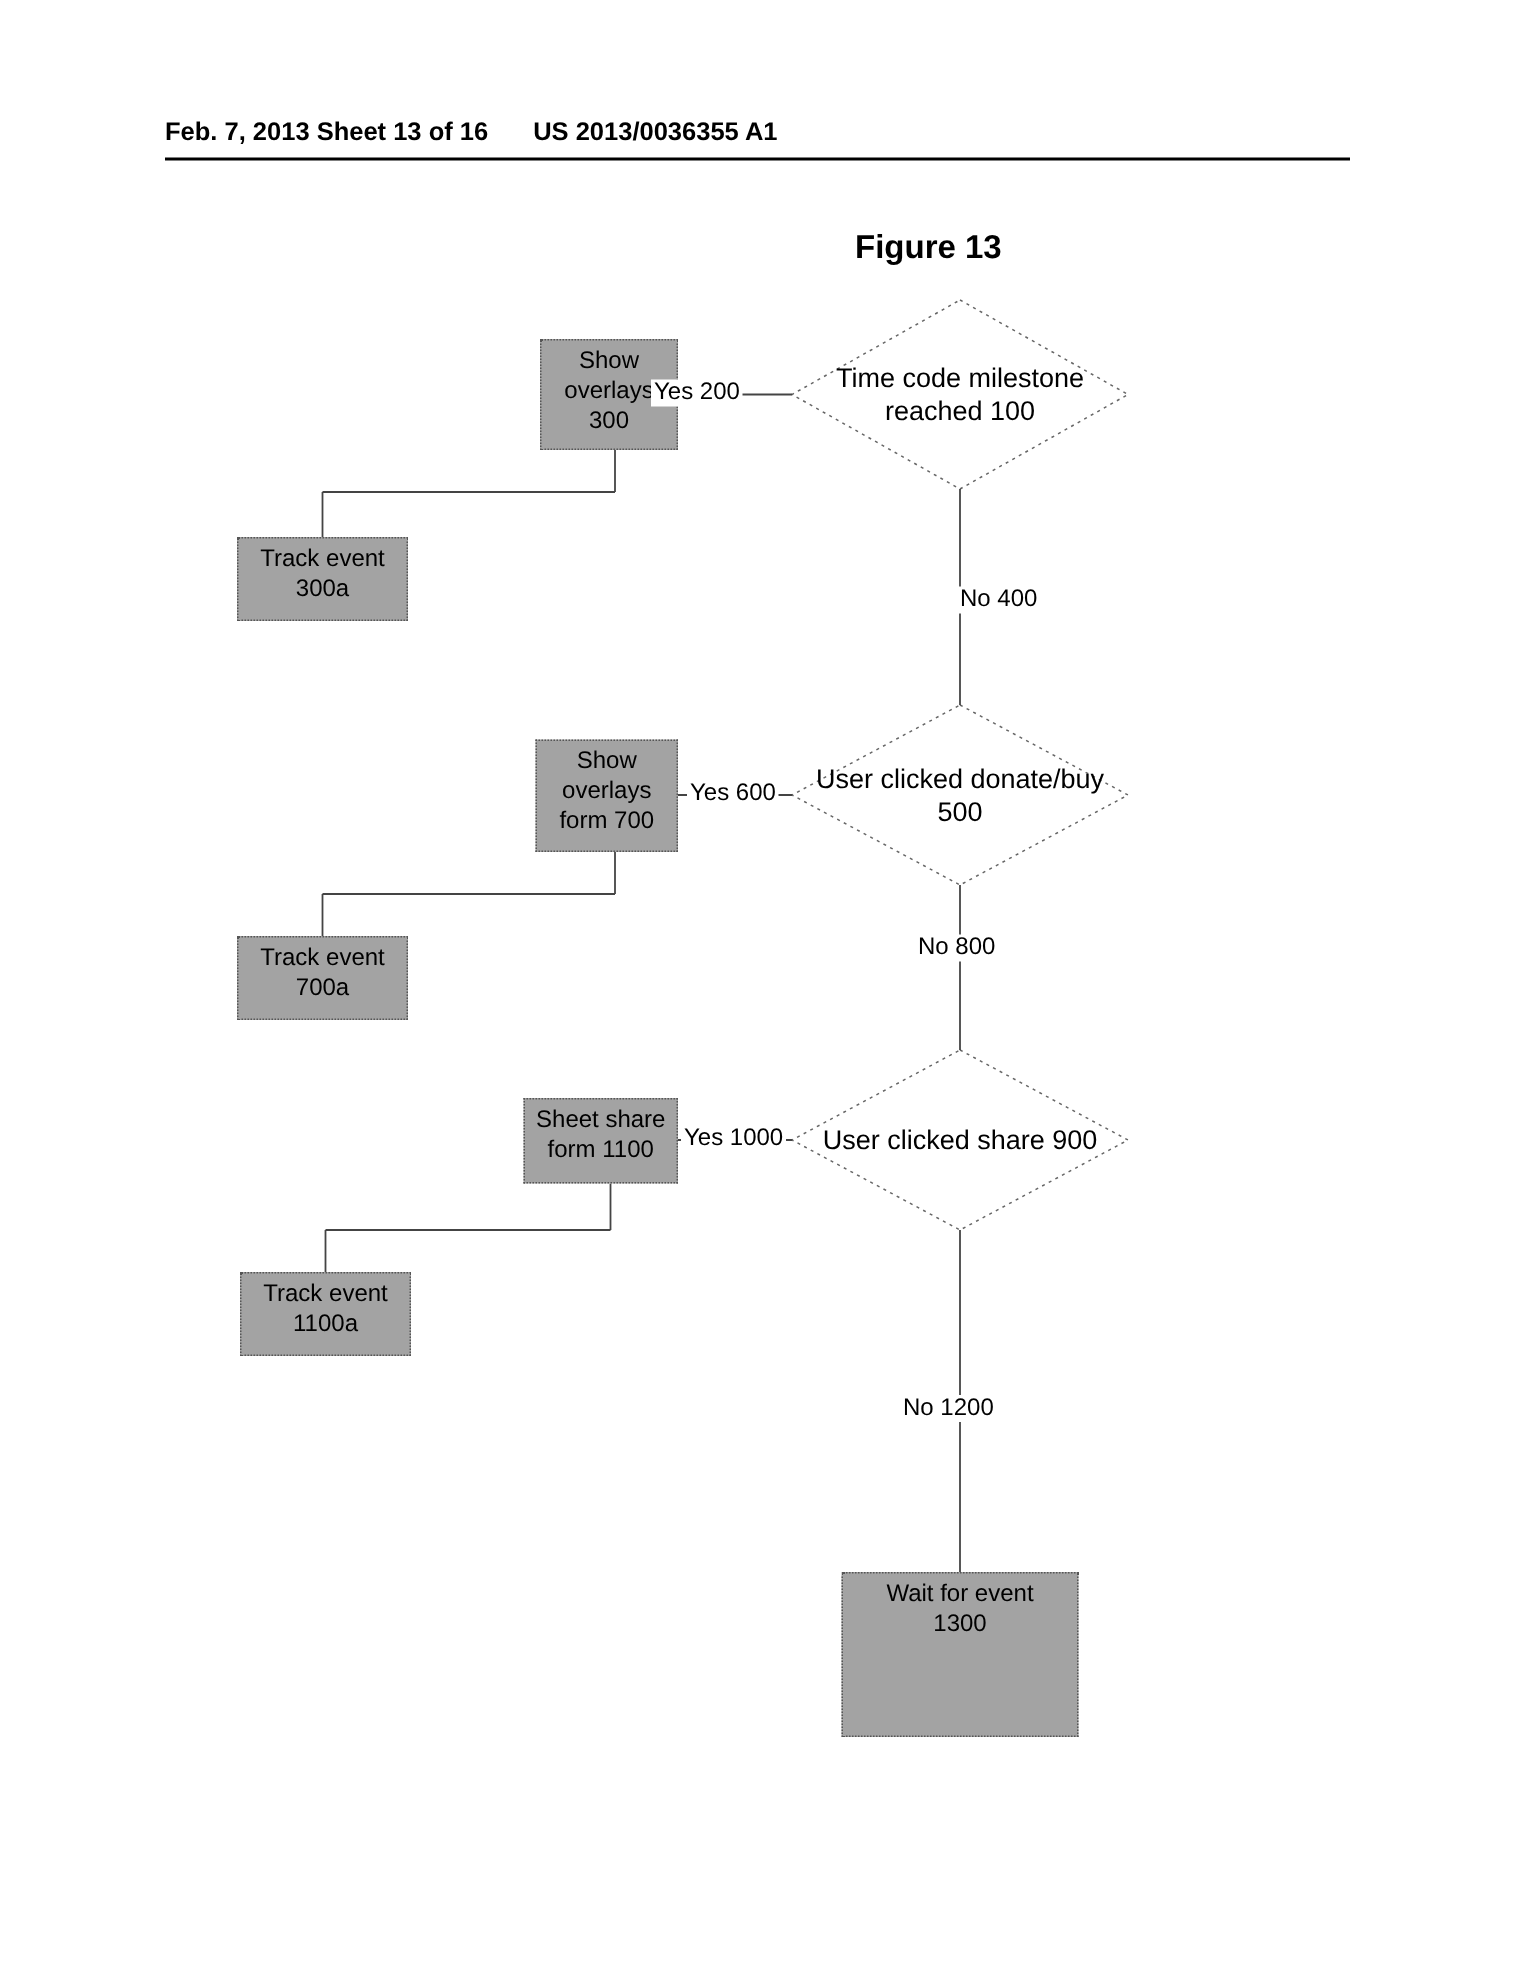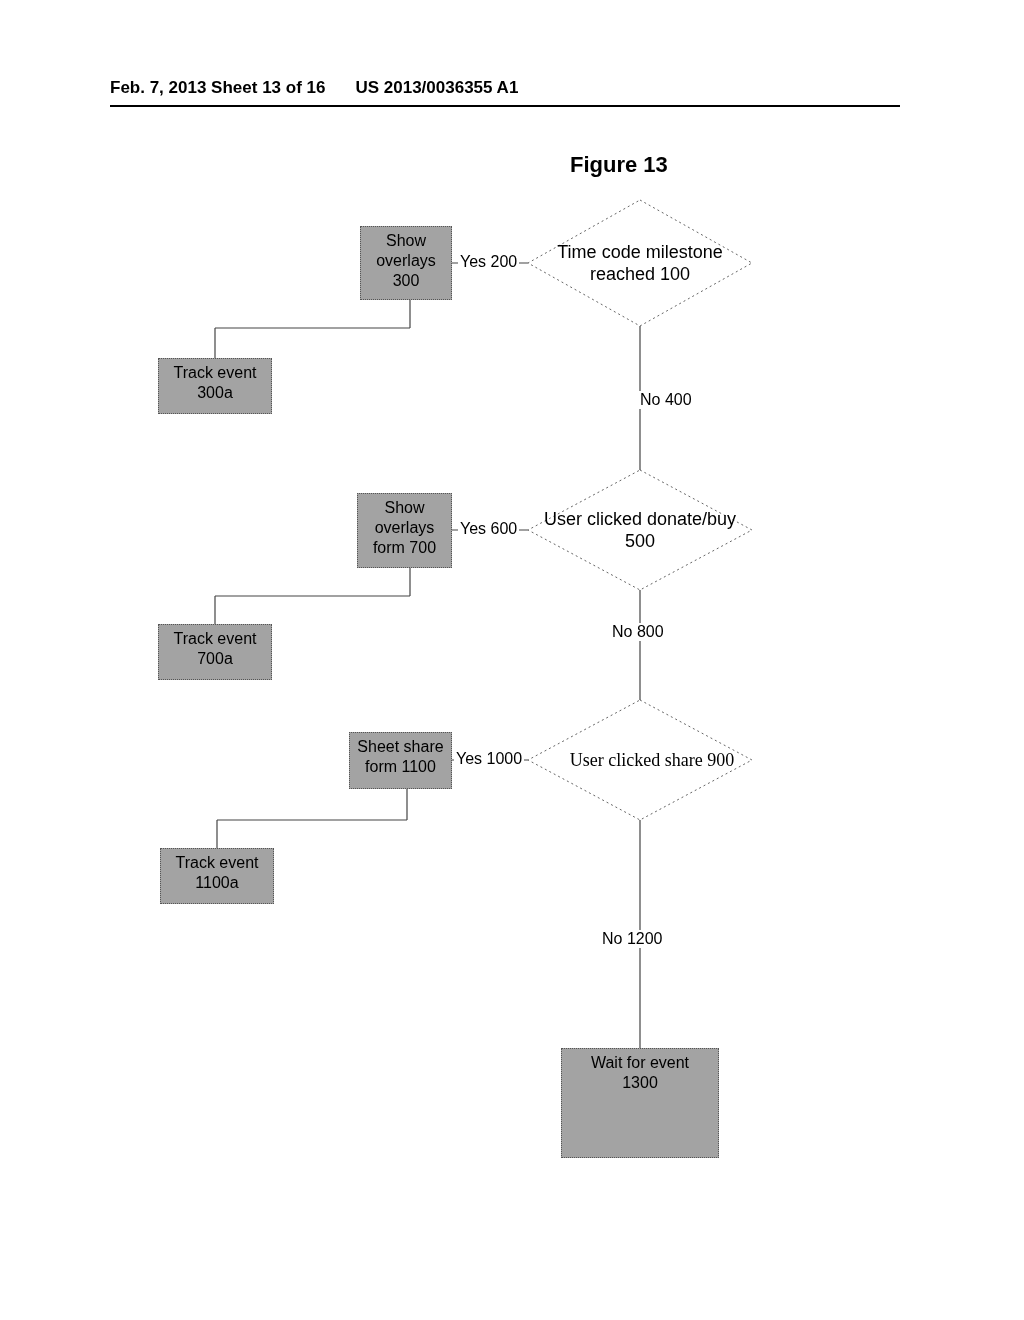--- a/index.html
+++ b/index.html
@@ -122,21 +122,21 @@
 
   <line x1="640" y1="820" x2="640" y2="1048" stroke="#444" stroke-width="1.2"></line>
 </svg>
 
 <div class="diamond-wrap" style="left:540px; top:203px;">
   <div class="diamond-text">Time code milestone reached 100</div>
 </div>
 <div class="diamond-wrap" style="left:540px; top:470px;">
   <div class="diamond-text">User clicked donate/buy 500</div>
 </div>
-<div class="diamond-wrap" style="left:552px; top:700px;font-family:Liberation Serif, serif;">
+<div class="diamond-wrap" style="left:540px; top:700px;">
   <div class="diamond-text">User clicked share 900</div>
 </div>
 
 <div class="box" style="left:360px; top:226px; width:92px; height:74px;">
   <span>Show</span>
   <span>overlays</span>
   <span>300</span>
 </div>
 <div class="box" style="left:158px; top:358px; width:114px; height:56px;">
   <span>Track event</span>
@@ -160,18 +160,18 @@
 <div class="box" style="left:160px; top:848px; width:114px; height:56px;">
   <span>Track event</span>
   <span>1100a</span>
 </div>
 
 <div class="box" style="left:561px; top:1048px; width:158px; height:110px;">
   <span>Wait for event</span>
   <span>1300</span>
 </div>
 
-<div class="edge-label" style="left:458px; top:253px;">Yes 200</div>
+<div class="edge-label" style="left:434px; top:253px;">Yes 200</div>
 <div class="edge-label" style="left:610px; top:391px;margin-left:28px;">No 400</div>
 <div class="edge-label" style="left:458px; top:520px;">Yes 600</div>
 <div class="edge-label" style="left:610px; top:623px;">No 800</div>
 <div class="edge-label" style="left:454px; top:750px;">Yes 1000</div>
 <div class="edge-label" style="left:600px; top:930px;">No 1200</div>
 
 </body></html>

